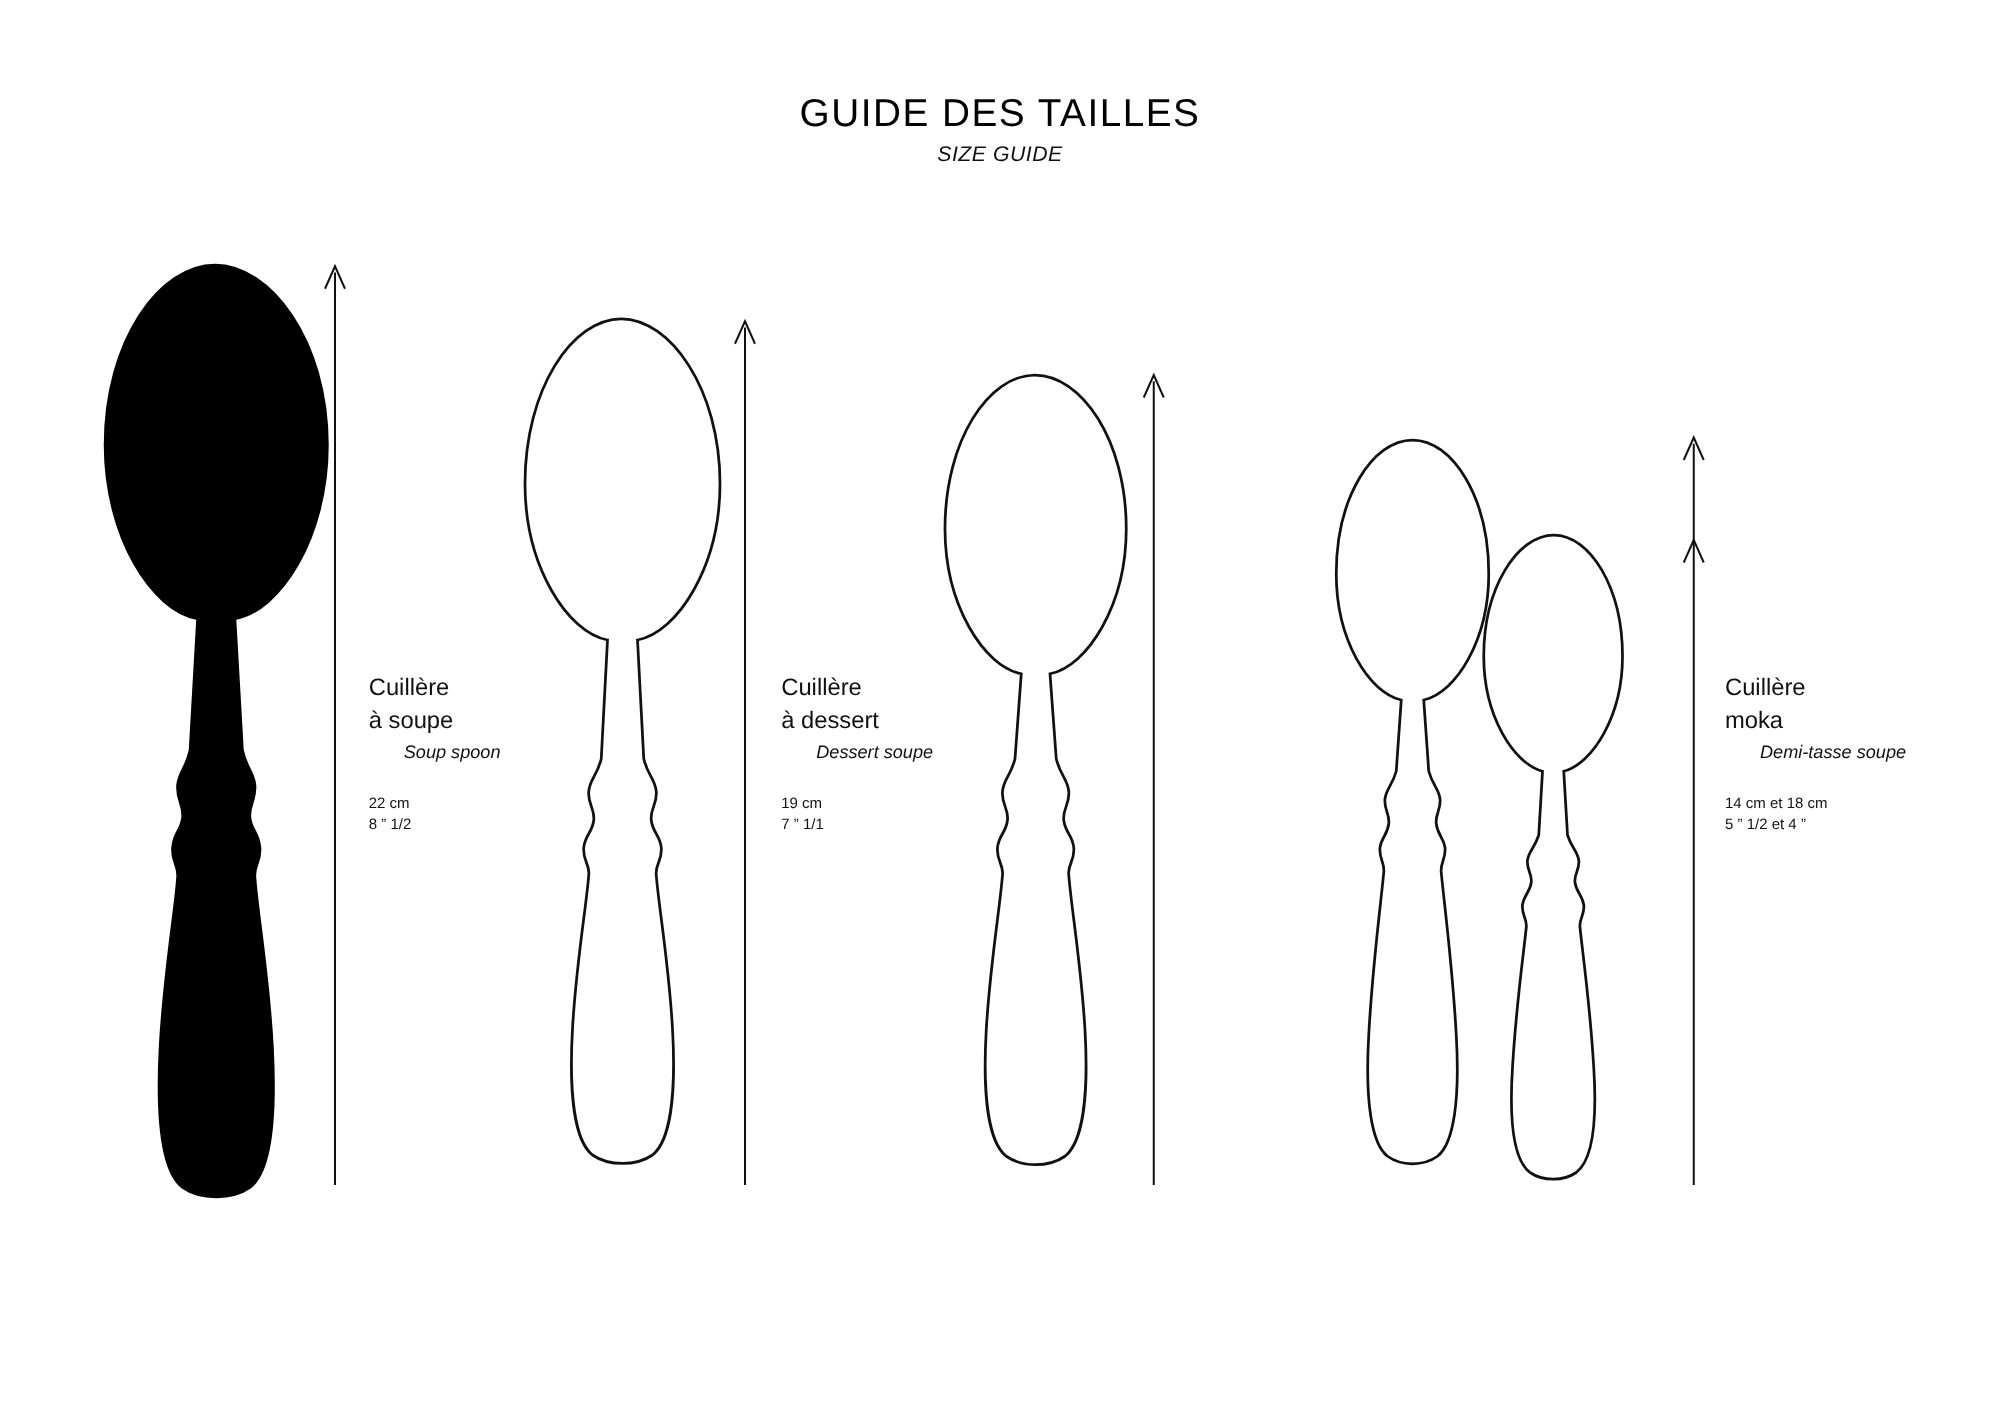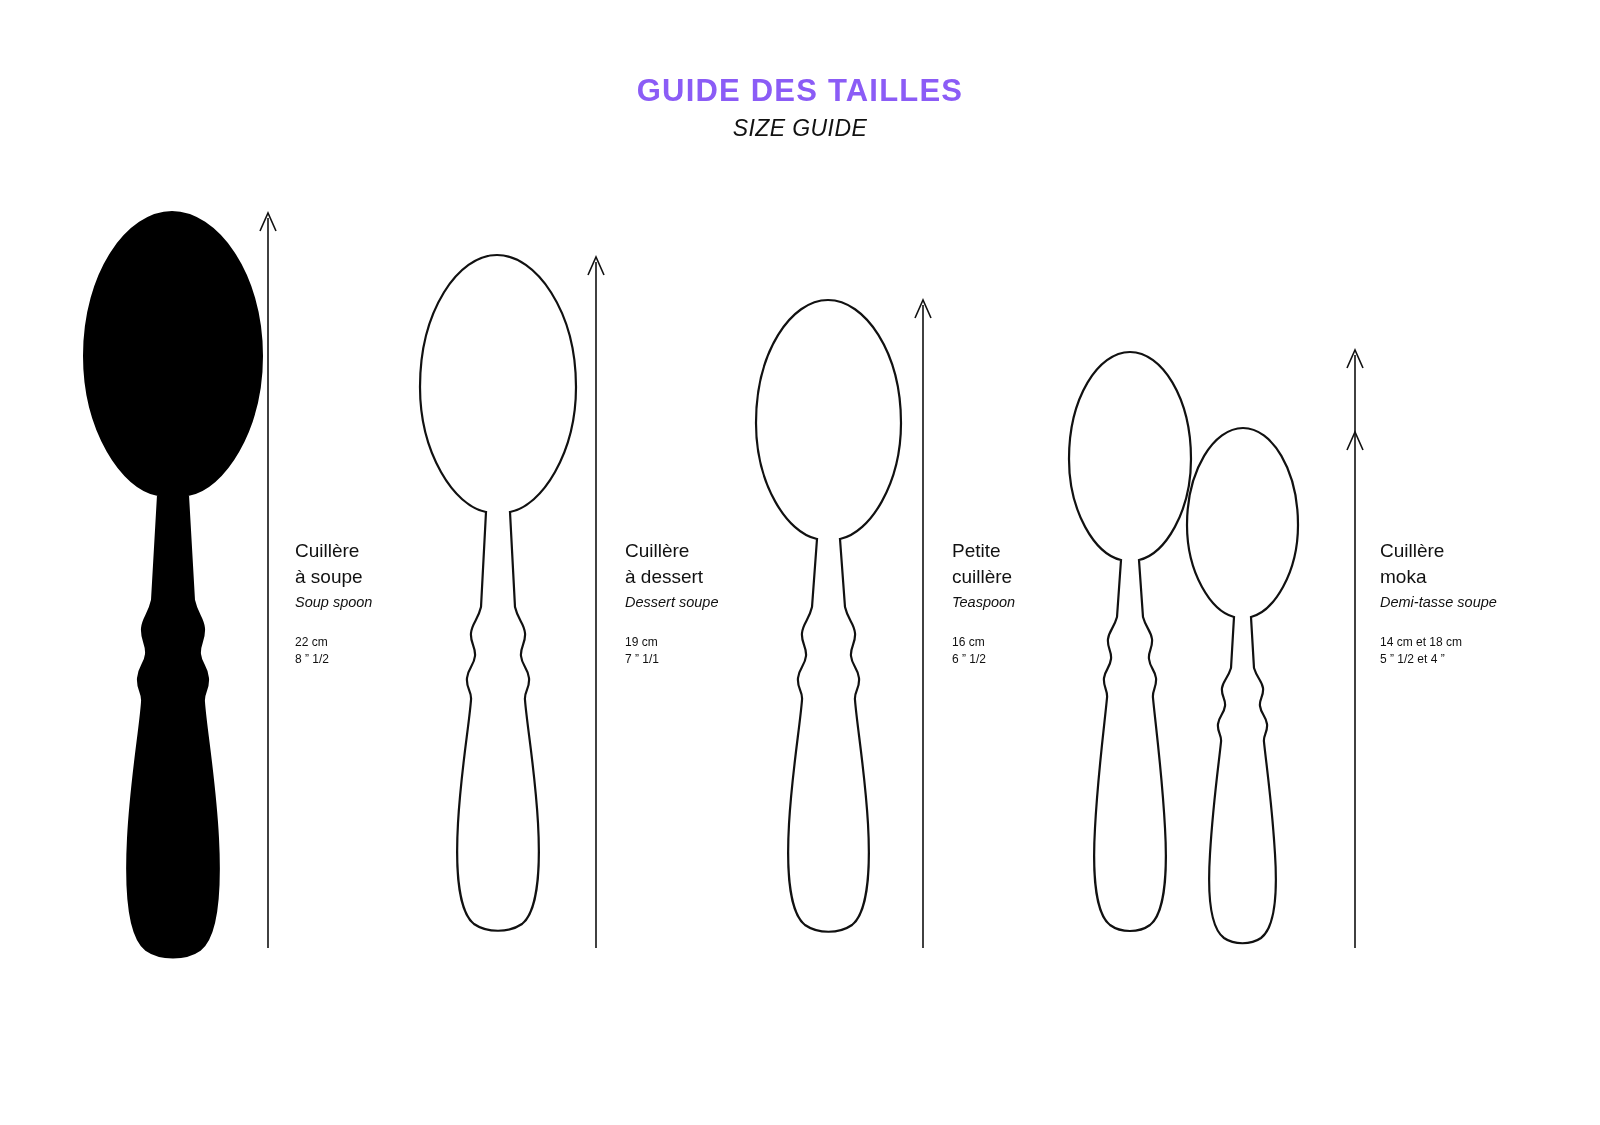--- a/index.html
+++ b/index.html
@@ -25,26 +25,26 @@
   .title-block {
     position: absolute;
     top: 72px;
     left: 0;
     width: 1600px;
     text-align: center;
   }
   .title-main {
     font-size: 31px;
     letter-spacing: 1.2px;
-    font-weight: 700;
-    color: #8b5cf6;
+    font-weight: 400;
+    color: #000000;
     line-height: 1.2;
   }
   .title-sub {
-    font-size: 23px;
+    font-size: 17px;
     font-style: italic;
     font-weight: 400;
     color: #111111;
     line-height: 1.35;
     margin-top: 4px;
     letter-spacing: 0.4px;
   }
   .spoon-canvas {
     position: absolute;
     left: 0;
@@ -60,20 +60,21 @@
   .label .name {
     font-size: 19px;
     color: #111111;
     white-space: pre-line;
   }
   .label .en {
     font-size: 14.5px;
     font-style: italic;
     color: #111111;
     margin-top: 2px;
+    margin-left: 28px;
   }
   .label .dims {
     font-size: 12px;
     color: #111111;
     margin-top: 22px;
     white-space: pre-line;
   }
 </style>
 </head>
 <body>
@@ -233,27 +234,20 @@
   </div>
 
   <div class="label" style="left:625px; top:538px;">
     <div class="name">Cuillère
 à dessert</div>
     <div class="en">Dessert soupe</div>
     <div class="dims">19 cm
 7 ” 1/1</div>
   </div>
 
-  <div class="label" style="left:952px; top:538px;">
-    <div class="name">Petite
-cuillère</div>
-    <div class="en">Teaspoon</div>
-    <div class="dims">16 cm
-6 ” 1/2</div>
-  </div>
 
   <div class="label" style="left:1380px; top:538px;">
     <div class="name">Cuillère
 moka</div>
     <div class="en">Demi-tasse soupe</div>
     <div class="dims">14 cm et 18 cm
 5 ” 1/2 et 4 ”</div>
   </div>
 
 </div>

